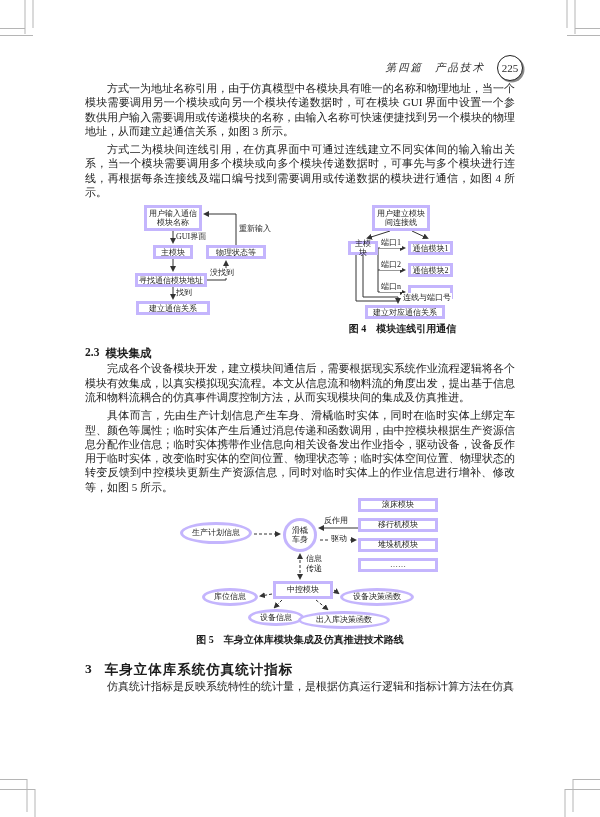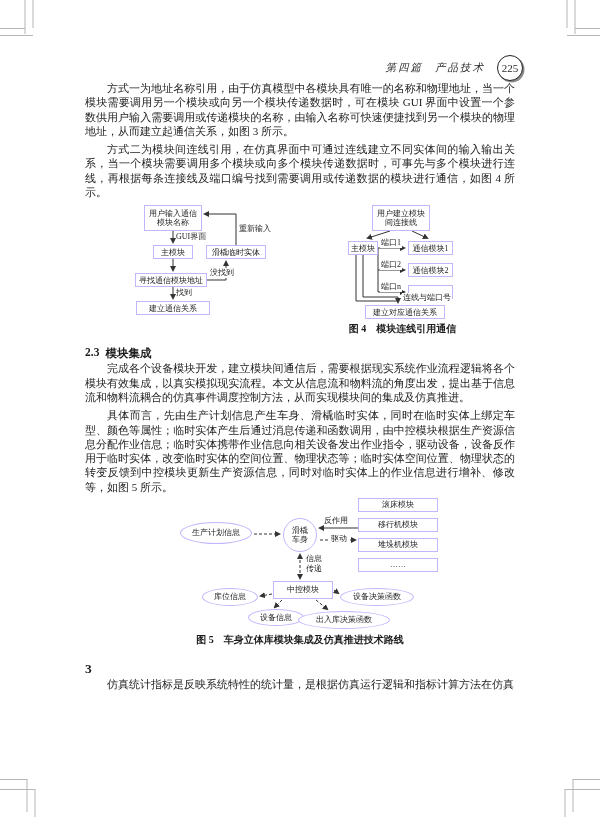--- a/index.html
+++ b/index.html
@@ -27,21 +27,21 @@
 
   
   .figrow{display:flex;margin-top:6px;}
   figure{margin:0;}
   .f3{margin-left:46px;width:145px;}
   .f4{margin-left:64px;width:125px;}
   .fig5wrap{margin:2px 0 0 45px;width:340px;}
   .diagram{position:relative;height:114px;font-size:8px;line-height:9.5px;font-weight:400;}
   .d5{height:132px;}
   .diagram svg.conn{position:absolute;left:0;top:0;}
-  .nbox{position:absolute;box-sizing:border-box;border:1px solid #c4b5fd;background:#fff;
+  .nbox{position:absolute;box-sizing:border-box;border:3px solid #c4b5fd;background:#fff;
         display:flex;align-items:center;justify-content:center;text-align:center;padding:1px;}
   .nell{border-radius:50%;}
   .dlbl{position:absolute;white-space:nowrap;}
   .onl{background:#fff;padding:0 1px;}
   .w50{display:inline-block;width:50px;white-space:normal;}
   .w17{display:inline-block;width:17px;white-space:normal;}
   figcaption{margin-top:3px;text-align:center;font-weight:700;font-size:10px;white-space:nowrap;}
 </style>
 </head>
 <body>
@@ -83,21 +83,21 @@
               <line x1="42" y1="54" x2="42" y2="65" marker-end="url(#m3)"></line>
               <line x1="42" y1="82" x2="42" y2="93" marker-end="url(#m3)"></line>
               <polyline points="76,75 95,75 95,57" marker-end="url(#m3)"></polyline>
               <polyline points="105,40 105,9 74,9" marker-end="url(#m3)"></polyline>
             </g>
           </svg>
           <div class="nbox" style="left:13px;top:0;width:58px;height:26px">
               <span class="w50">用户输入通信模块名称</span>
             </div>
           <div class="nbox" style="left:22px;top:40px;width:40px;height:14px">主模块</div>
-          <div class="nbox" style="left:75px;top:40px;width:60px;height:14px">滑橇临时实体</div>
+          <div class="nbox" style="left:75px;top:40px;width:60px;height:14px">物理状态等</div>
           <div class="nbox" style="left:4px;top:68px;width:72px;height:14px">寻找通信模块地址</div>
           <div class="nbox" style="left:5px;top:96px;width:74px;height:14px">建立通信关系</div>
           <div class="dlbl" style="left:45px;top:27px">GUI界面</div>
           <div class="dlbl" style="left:108px;top:19px">重新输入</div>
           <div class="dlbl onl" style="left:78px;top:63px">没找到</div>
           <div class="dlbl" style="left:45px;top:83px">找到</div>
         </div>
       </figure>
 
       <figure class="f4">
@@ -179,18 +179,19 @@
         <div class="nbox nell" style="left:210px;top:90px;width:74px;height:18px">设备决策函数</div>
         <div class="dlbl" style="left:194px;top:18px">反作用</div>
         <div class="dlbl onl" style="left:200px;top:36px">驱动</div>
         <div class="dlbl" style="left:176px;top:56px"><span class="w17">信息传递</span></div>
       </div>
       <figcaption>图 5　车身立体库模块集成及仿真推进技术路线</figcaption>
     </figure>
 
     <h2 class="h3big">
       <span>3</span>
+      <span>车身立体库系统仿真统计指标</span>
     </h2>
 
     <p class="body last">仿真统计指标是反映系统特性的统计量，是根据仿真运行逻辑和指标计算方法在仿真</p>
 
   </div>
 </div>
 
 </body></html>

